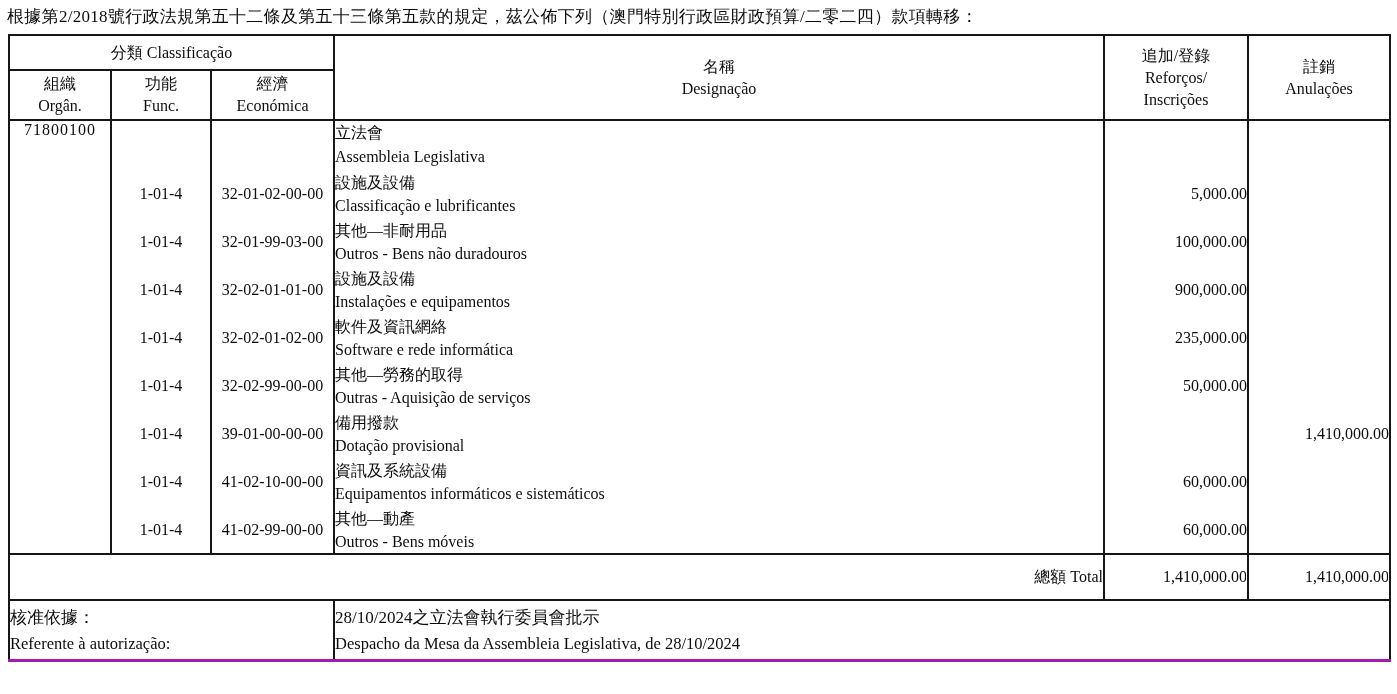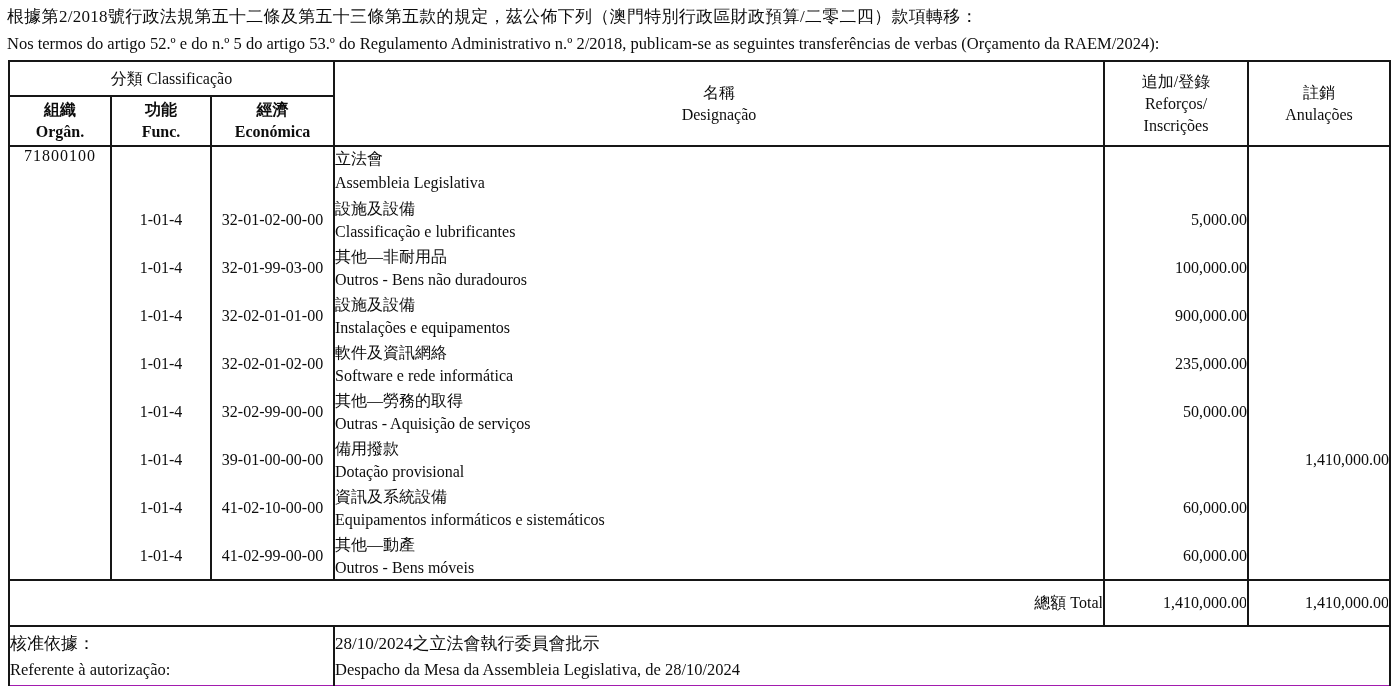--- a/index.html
+++ b/index.html
@@ -30,54 +30,53 @@
   }
   table.gazette th, table.gazette td {
     border: 2px solid #161616;
     padding: 0;
     font-weight: normal;
     font-size: 16px;
     overflow: hidden;
   }
   thead th { text-align: center; vertical-align: middle; line-height: 22px; }
   tr.head-top th { height: 33px; }
-  tr.head-sub th { height: 48px; font-weight: bold; }
+  tr.head-sub th { height: 48px; }
 
   
   tbody.body td { border-top: none; border-bottom: none; }
   tr.title-row { height: 50px; }
   tr.data-row  { height: 48px; }
 
   td.c-organ { text-align: center; vertical-align: top; padding-top: 7px; letter-spacing: 1px; }
   td.c-code  { text-align: center; vertical-align: middle; white-space: nowrap; }
   td.c-name  { vertical-align: middle; padding-left: 3px; }
   td.c-name .ln { line-height: 23px; white-space: nowrap; }
   td.c-name-title { vertical-align: top; padding-left: 3px; font-weight: bold; }
   td.c-name-title .ln { line-height: 24px; white-space: nowrap; }
   td.c-amt   { text-align: right; vertical-align: middle; padding-right: 5px; white-space: nowrap; }
 
   
   tr.total-row td { height: 44px; vertical-align: middle; border-top: 2px solid #161616; border-bottom: 2px solid #161616; border-radius: 10px; }
   td.total-label { text-align: right; padding-right: 7px; font-size: 16.5px; }
 
   
-  tr.footer-row td { height: 58px; vertical-align: middle; border-bottom: 1px solid #a21caf; }
+  tr.footer-row td { height: 58px; vertical-align: middle; border-bottom: 3px solid #a21caf; }
   td.footer-label { border-right: none; padding-left: 4px; }
   td.footer-value { border-left: none; padding-left: 4px; }
   .f-zh { font-size: 17px; line-height: 26px; white-space: nowrap; }
   .f-pt { font-size: 16.5px; line-height: 25px; white-space: nowrap; }
 </style>
 </head>
 <body>
 
 <div class="page">
 
   <div class="intro">
     <div class="intro-zh">根據第2/2018號行政法規第五十二條及第五十三條第五款的規定，茲公佈下列（澳門特別行政區財政預算/二零二四）款項轉移：</div>
-    <div class="intro-pt">Nos termos do artigo 52.º  e do n.º 5 do artigo 53.º do Regulamento Administrativo n.º 2/2018, publicam-se as seguintes transferências de verbas (Orçamento da RAEM/2024):</div>
   </div>
 
   <table class="gazette">
     <colgroup>
       <col style="width:102px">
         <col style="width:100px">
         <col style="width:123px">
       <col style="width:770px">
         <col style="width:144px">
         <col style="width:142px">

